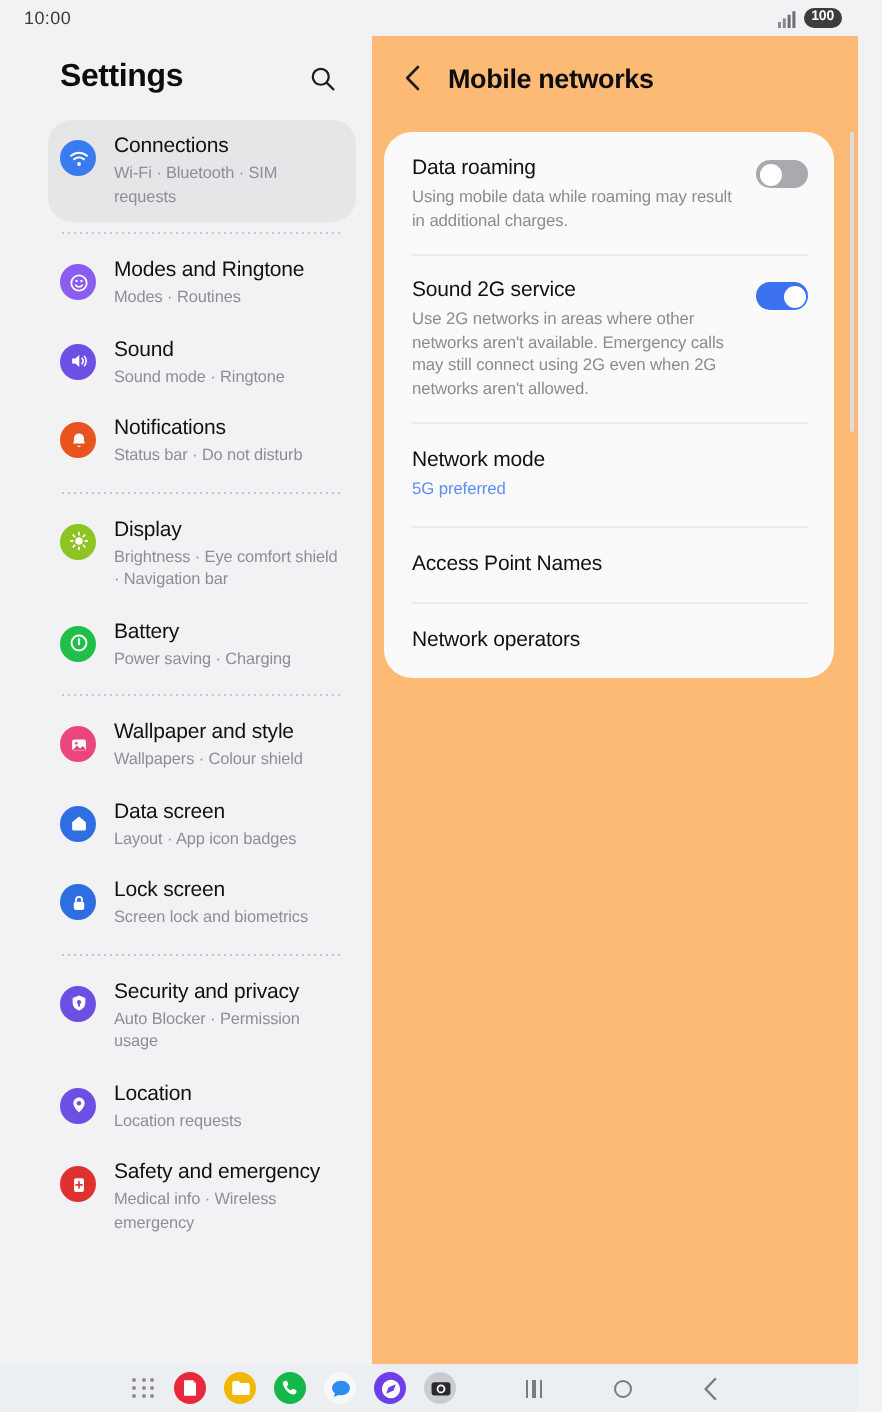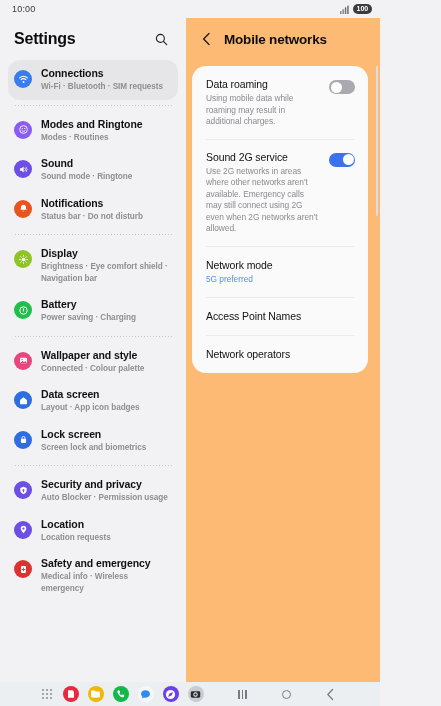--- a/index.html
+++ b/index.html
@@ -4,21 +4,21 @@
 <style>
   * { box-sizing: border-box; margin: 0; padding: 0; }
   html, body {
     width: 441px; height: 706px;
     background: #f2f2f4;
     font-family: "Liberation Sans", sans-serif;
     overflow: hidden;
   }
   .screen {
     position: relative;
-    width: 380px; height: 706px;
+    width: 429px; height: 706px;
     background: #f2f2f4;
     display: flex; flex-direction: column;
   }
 
   
   .statusbar {
     height: 18px; flex: 0 0 18px;
     display: flex; align-items: center;
     padding: 0 8px 0 12px;
     font-size: 9px; color: #3a3a3c;
@@ -38,20 +38,21 @@
 
   
   .body { flex: 1 1 auto; display: flex; min-height: 0; position: relative; }
 
   
   .leftpane {
     width: 186px; flex: 0 0 186px;
     background: #f2f2f4;
     display: flex; flex-direction: column;
     min-height: 0;
+    padding-left: 16px;
   }
   .left-header {
     height: 42px; flex: 0 0 42px;
     display: flex; align-items: center;
     padding: 0 14px 0 14px;
   }
   .left-title { font-size: 16px; font-weight: 700; color: #0d0d0d; letter-spacing: -.2px; }
   .search-btn {
     margin-left: auto; width: 22px; height: 22px;
     display: flex; align-items: center; justify-content: center;
@@ -70,21 +71,21 @@
     min-height: 38px;
   }
   .nav-item.selected { background: #e6e6e9; }
   .nav-ico {
     flex: 0 0 18px; width: 18px; height: 18px;
     border-radius: 50%;
     display: flex; align-items: center; justify-content: center;
     margin-top: 3px;
   }
   .nav-ico svg { display: block; }
-  .nav-texts { min-width: 0; padding-top: 0px; font-weight: bold; }
+  .nav-texts { min-width: 0; padding-top: 0px; }
   .nav-label { font-size: 10.5px; color: #111113; line-height: 13px; letter-spacing: -.1px; }
   .nav-sub {
     font-size: 8.2px; color: #8e8e93;
     line-height: 11.5px; margin-top: 1px;
     letter-spacing: -.05px;
   }
   .divider-dots {
     height: 1px; margin: 5px 6px 5px 6px;
     background-image: radial-gradient(circle, #c6c6cb 0.5px, transparent 0.6px);
     background-size: 3px 1px;
@@ -297,21 +298,21 @@
           <div class="nav-item">
             <span class="nav-ico" style="background: rgb(232, 70, 124);">
               <svg width="11" height="11" viewBox="0 0 16 16">
                 <rect x="3" y="4" width="10" height="8" rx="1.4" fill="#fff"></rect>
                 <circle cx="6" cy="6.8" r="1" fill="#e8467c"></circle>
                 <path d="M3.6 11.4l3-3 2.2 2.2 2-1.8 1.6 1.6v.8a.6.6 0 0 1-.6.6H4.2a.6.6 0 0 1-.6-.4z" fill="#e8467c"></path>
               </svg>
             </span>
             <div class="nav-texts">
               <div class="nav-label">Wallpaper and style</div>
-              <div class="nav-sub">Connected  ·  Colour palette</div>
+              <div class="nav-sub">Wallpapers  ·  Colour shield</div>
             </div>
           </div>
           <div class="nav-item">
             <span class="nav-ico" style="background: rgb(47, 110, 224);">
               <svg width="11" height="11" viewBox="0 0 16 16">
                 <path d="M8 3.2l5 4.2v5.2a.8.8 0 0 1-.8.8H3.8a.8.8 0 0 1-.8-.8V7.4z" fill="#fff"></path>
               </svg>
             </span>
             <div class="nav-texts">
               <div class="nav-label">Data screen</div>

